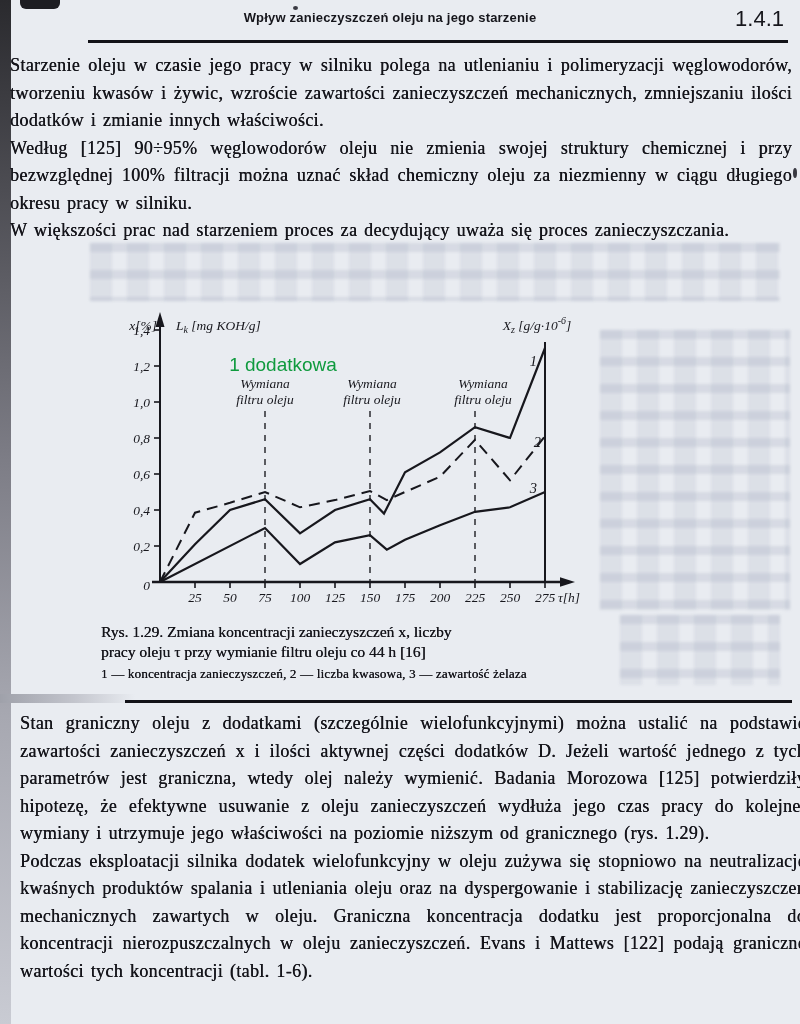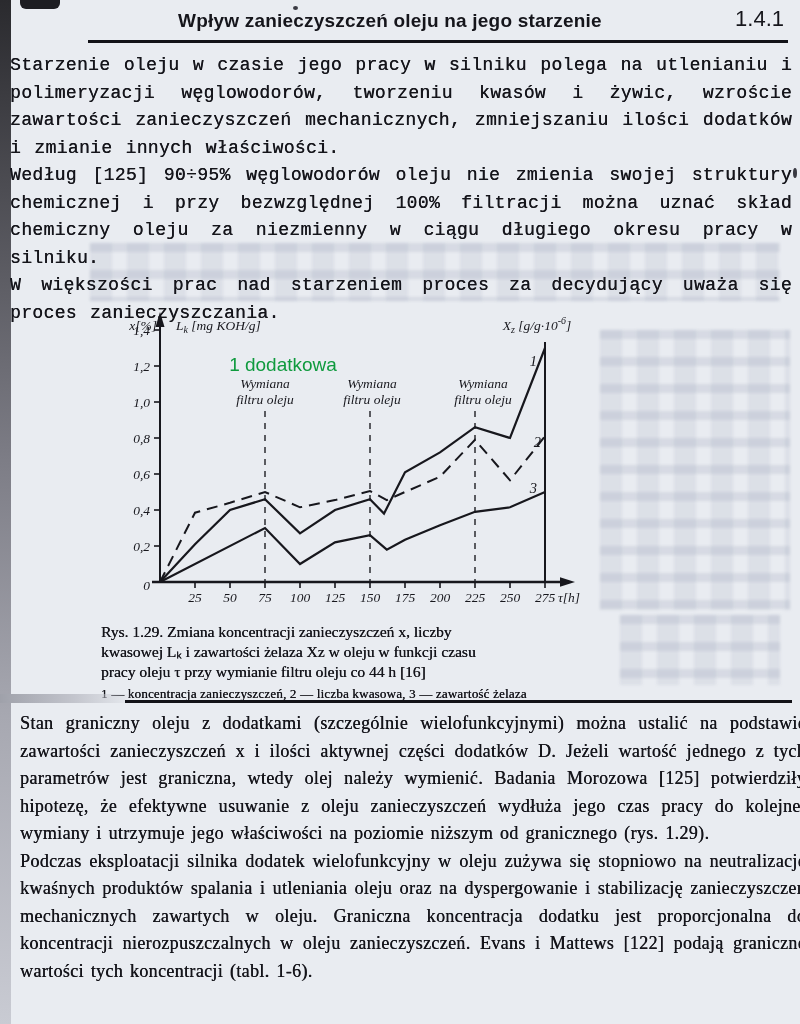--- a/index.html
+++ b/index.html
@@ -21,37 +21,37 @@
     background-image:
       repeating-linear-gradient(180deg, rgba(104,114,146,0.14) 0 9px, rgba(0,0,0,0) 9px 27px),
       repeating-linear-gradient(90deg, rgba(104,114,146,0.10) 0 22px, rgba(0,0,0,0) 22px 37px);
     filter:blur(1.6px);
     pointer-events:none;
   }
   
   .hdr-title{
     left:175px;top:10px;width:430px;
     font-family:"Liberation Sans", sans-serif;
-    font-size:19px;font-weight:600;letter-spacing:0.2px;text-align:center;
+    font-size:13px;font-weight:600;letter-spacing:0.2px;text-align:center;
   }
   .hdr-num{
     right:16px;top:6px;
     font-family:"Liberation Sans", sans-serif;
     font-size:22px;font-weight:400;
   }
   .hdr-rule{left:88px;top:40px;width:700px;height:3px;background:#121218;}
   
   .para-block{
     text-align:justify;
     font-size:18px;line-height:27.5px;
     letter-spacing:0.35px;word-spacing:2px;
     text-shadow:0.3px 0 0 currentColor;
   }
   .para-block p{margin:0;}
-  .top-block{left:10px;top:52px;width:782px;font-family:Liberation Mono, monospace;}
+  .top-block{left:10px;top:52px;width:782px;}
   .bottom-block{left:20px;top:710px;width:786px;}
   
   .fig-svg{left:100px;top:300px;width:520px;height:330px;pointer-events:none;}
   .fig-caption{
     left:101px;top:622px;width:505px;
     font-size:15.5px;line-height:20px;
     text-shadow:0.25px 0 0 currentColor;
   }
   .fig-caption .cap-line{margin:0;}
   .fig-legend{
@@ -142,21 +142,20 @@
     <polyline points="60.0,282.0 95.0,212.7 130.0,202.8 165.0,192.0 200.0,207.3 235.0,200.1 270.0,191.1 286.8,200.1 305.0,192.0 340.0,176.7 375.0,139.8 410.0,180.3 445.0,136.2" fill="none" stroke="#17171d" stroke-width="2" stroke-linejoin="miter" stroke-dasharray="11,7"></polyline>
     <polyline points="60.0,282.0 165.0,228.0 200.0,264.0 235.0,242.4 270.0,235.2 286.8,249.6 305.0,239.7 340.0,225.3 375.0,211.8 410.0,207.3 445.0,192.0" fill="none" stroke="#17171d" stroke-width="2.2" stroke-linejoin="miter"></polyline>
     <text fill="#17171d" font-family="&quot;Liberation Serif&quot;, serif" font-style="italic" font-size="14.5" x="437" y="66" text-anchor="end">1</text>
     <text fill="#17171d" font-family="&quot;Liberation Serif&quot;, serif" font-style="italic" font-size="14.5" x="441" y="147" text-anchor="end">2</text>
     <text fill="#17171d" font-family="&quot;Liberation Serif&quot;, serif" font-style="italic" font-size="14.5" x="437" y="193" text-anchor="end">3</text>
     <text x="183" y="71" text-anchor="middle" fill="#0f9a3e" font-family="&quot;Liberation Sans&quot;, sans-serif" font-size="19">1 dodatkowa</text>
   </svg>
 
 <div class="abs fig-caption">
   <p class="cap-line">Rys. 1.29. Zmiana koncentracji zanieczyszczeń x, liczby</p>
-  <p class="cap-line">kwasowej Lₖ i zawartości żelaza Xz w oleju w funkcji czasu</p>
   <p class="cap-line">pracy oleju τ przy wymianie filtru oleju co 44 h [16]</p>
   <div class="fig-legend">1 — koncentracja zanieczyszczeń, 2 — liczba kwasowa, 3 — zawartość żelaza</div>
 </div>
 
 <div class="abs sep-wedge"></div>
 <div class="abs sep-rule"></div>
 
 <div class="abs para-block bottom-block">
   <p>Stan graniczny oleju z dodatkami (szczególnie wielofunkcyjnymi) można ustalić na podstawie zawartości zanieczyszczeń x i ilości aktywnej części dodatków D. Jeżeli wartość jednego z tych parametrów jest graniczna, wtedy olej należy wymienić. Badania Morozowa [125] potwierdziły hipotezę, że efektywne usuwanie z oleju zanieczyszczeń wydłuża jego czas pracy do kolejnej wymiany i utrzymuje jego właściwości na poziomie niższym od granicznego (rys. 1.29).</p>
   <p>Podczas eksploatacji silnika dodatek wielofunkcyjny w oleju zużywa się stopniowo na neutralizację kwaśnych produktów spalania i utleniania oleju oraz na dyspergowanie i stabilizację zanieczyszczeń mechanicznych zawartych w oleju. Graniczna koncentracja dodatku jest proporcjonalna do koncentracji nierozpuszczalnych w oleju zanieczyszczeń. Evans i Mattews [122] podają graniczne wartości tych koncentracji (tabl. 1-6).</p>

